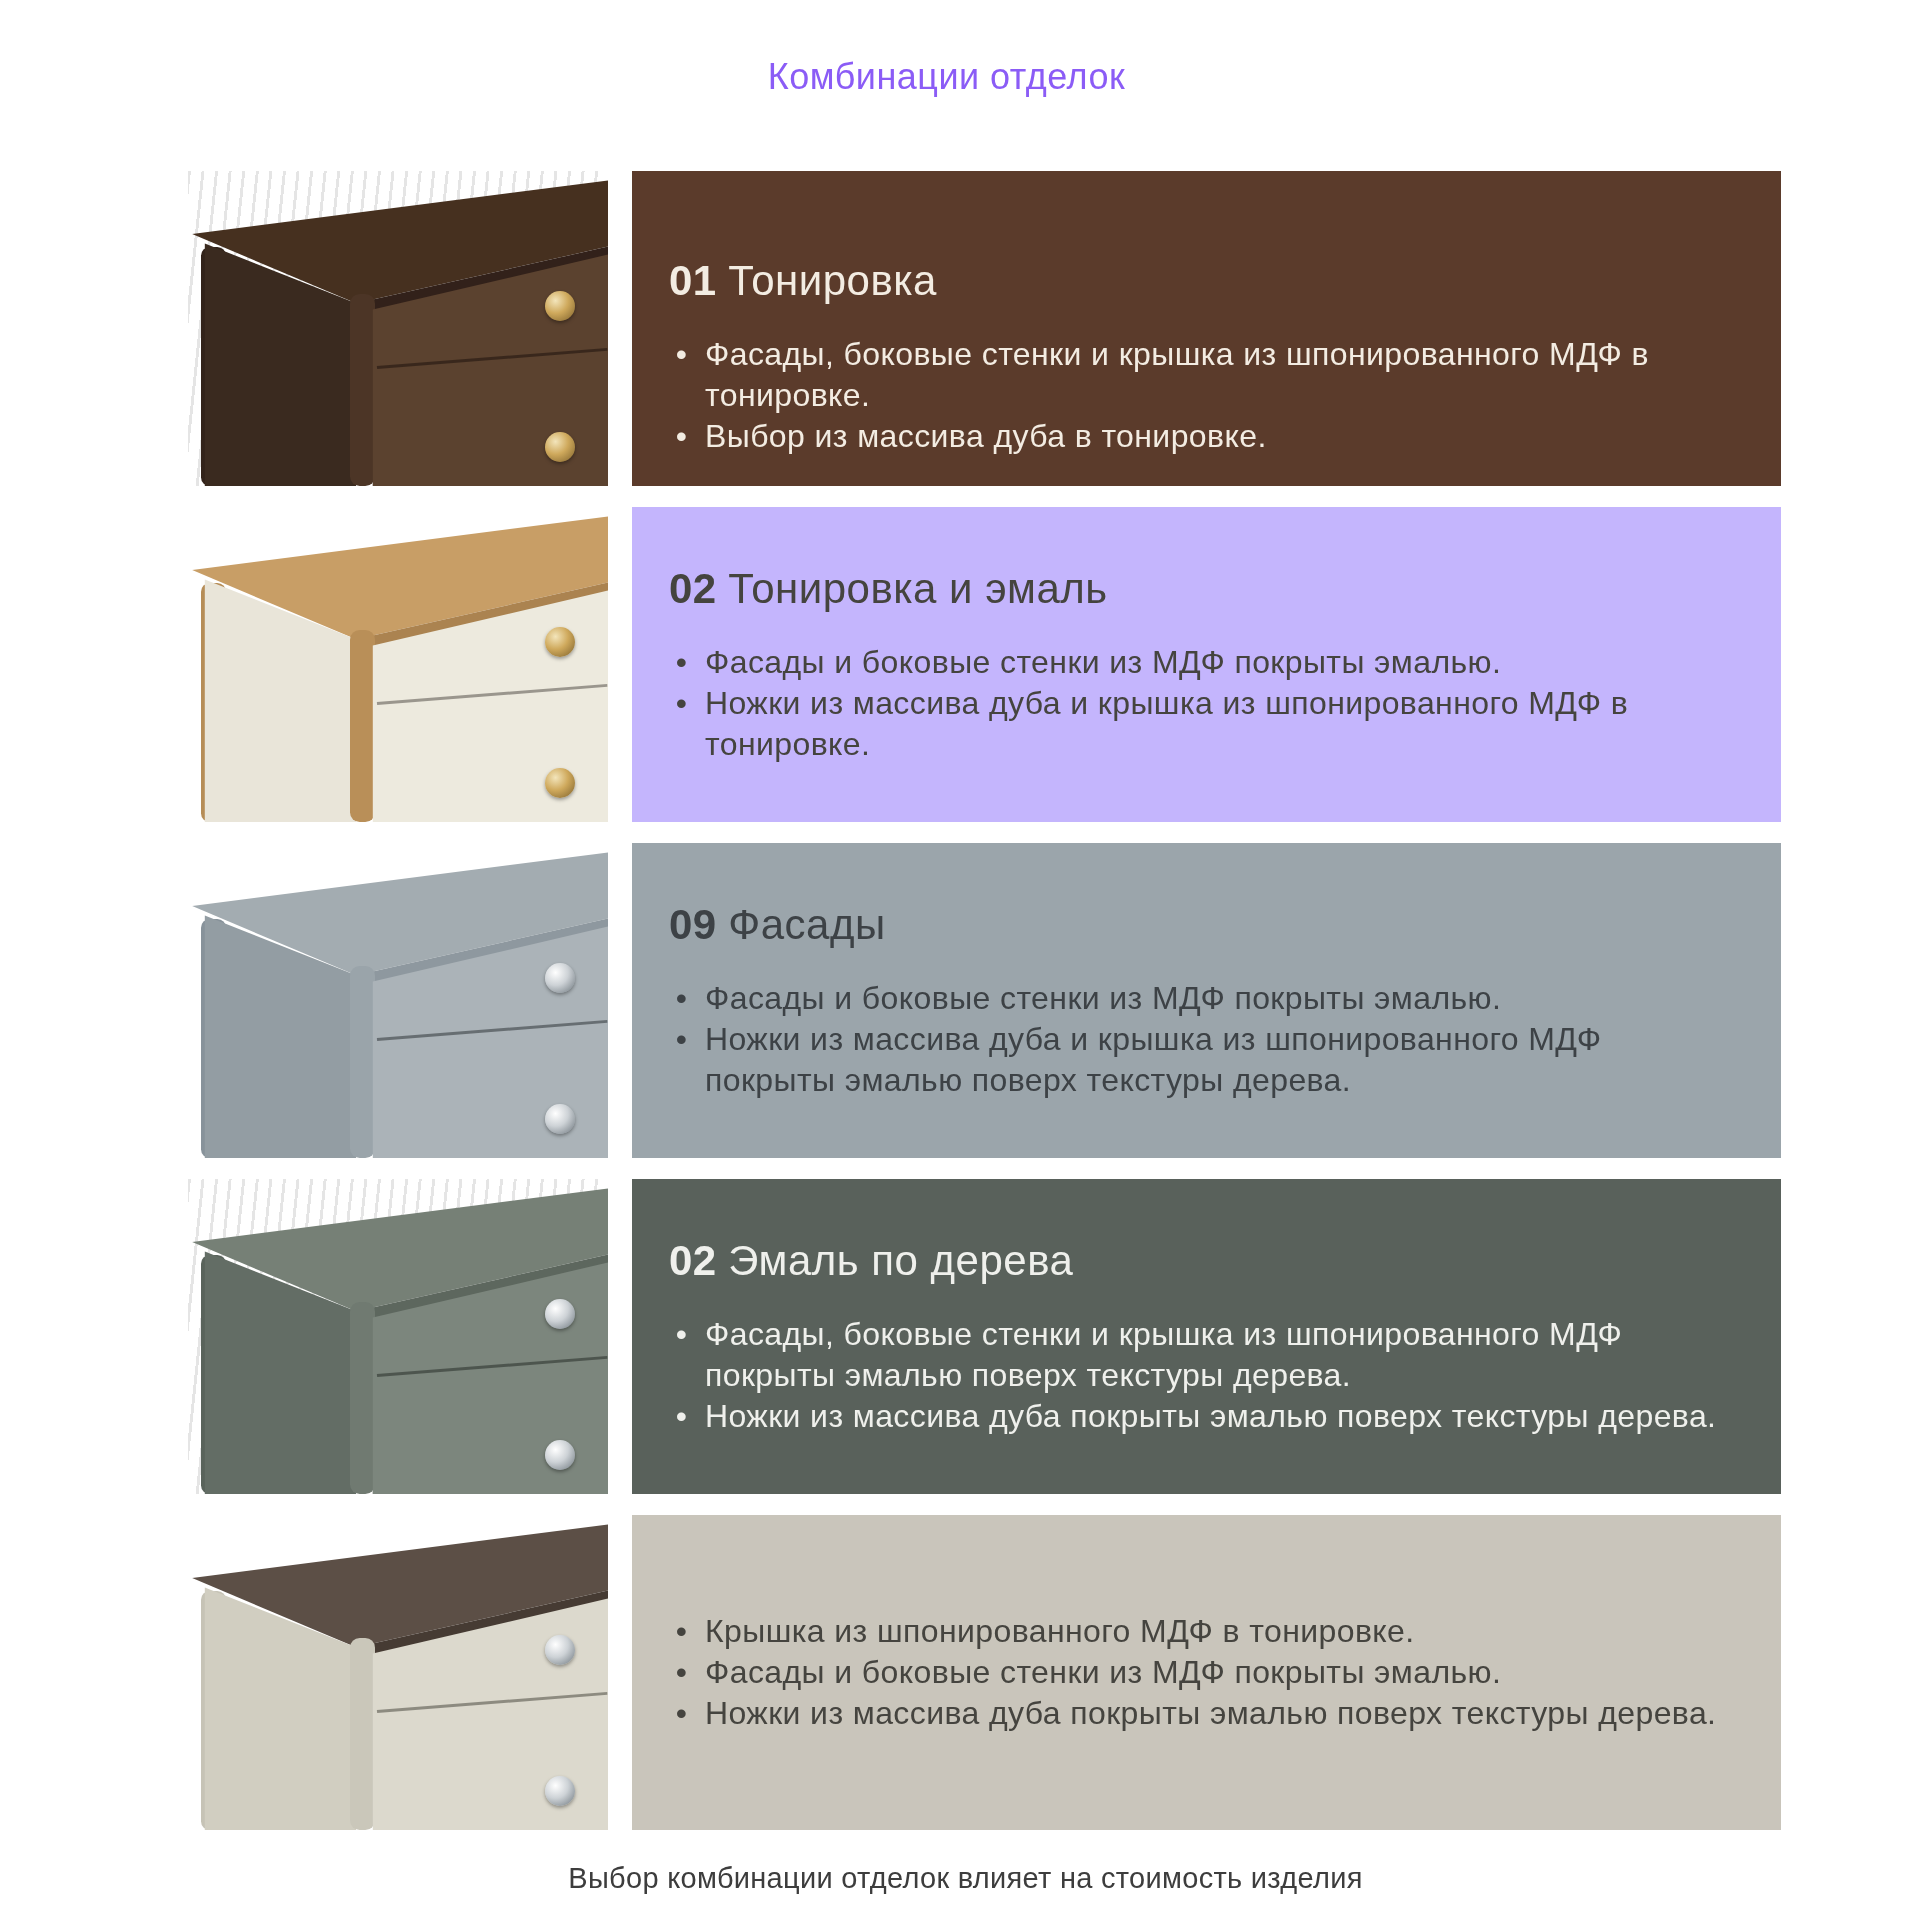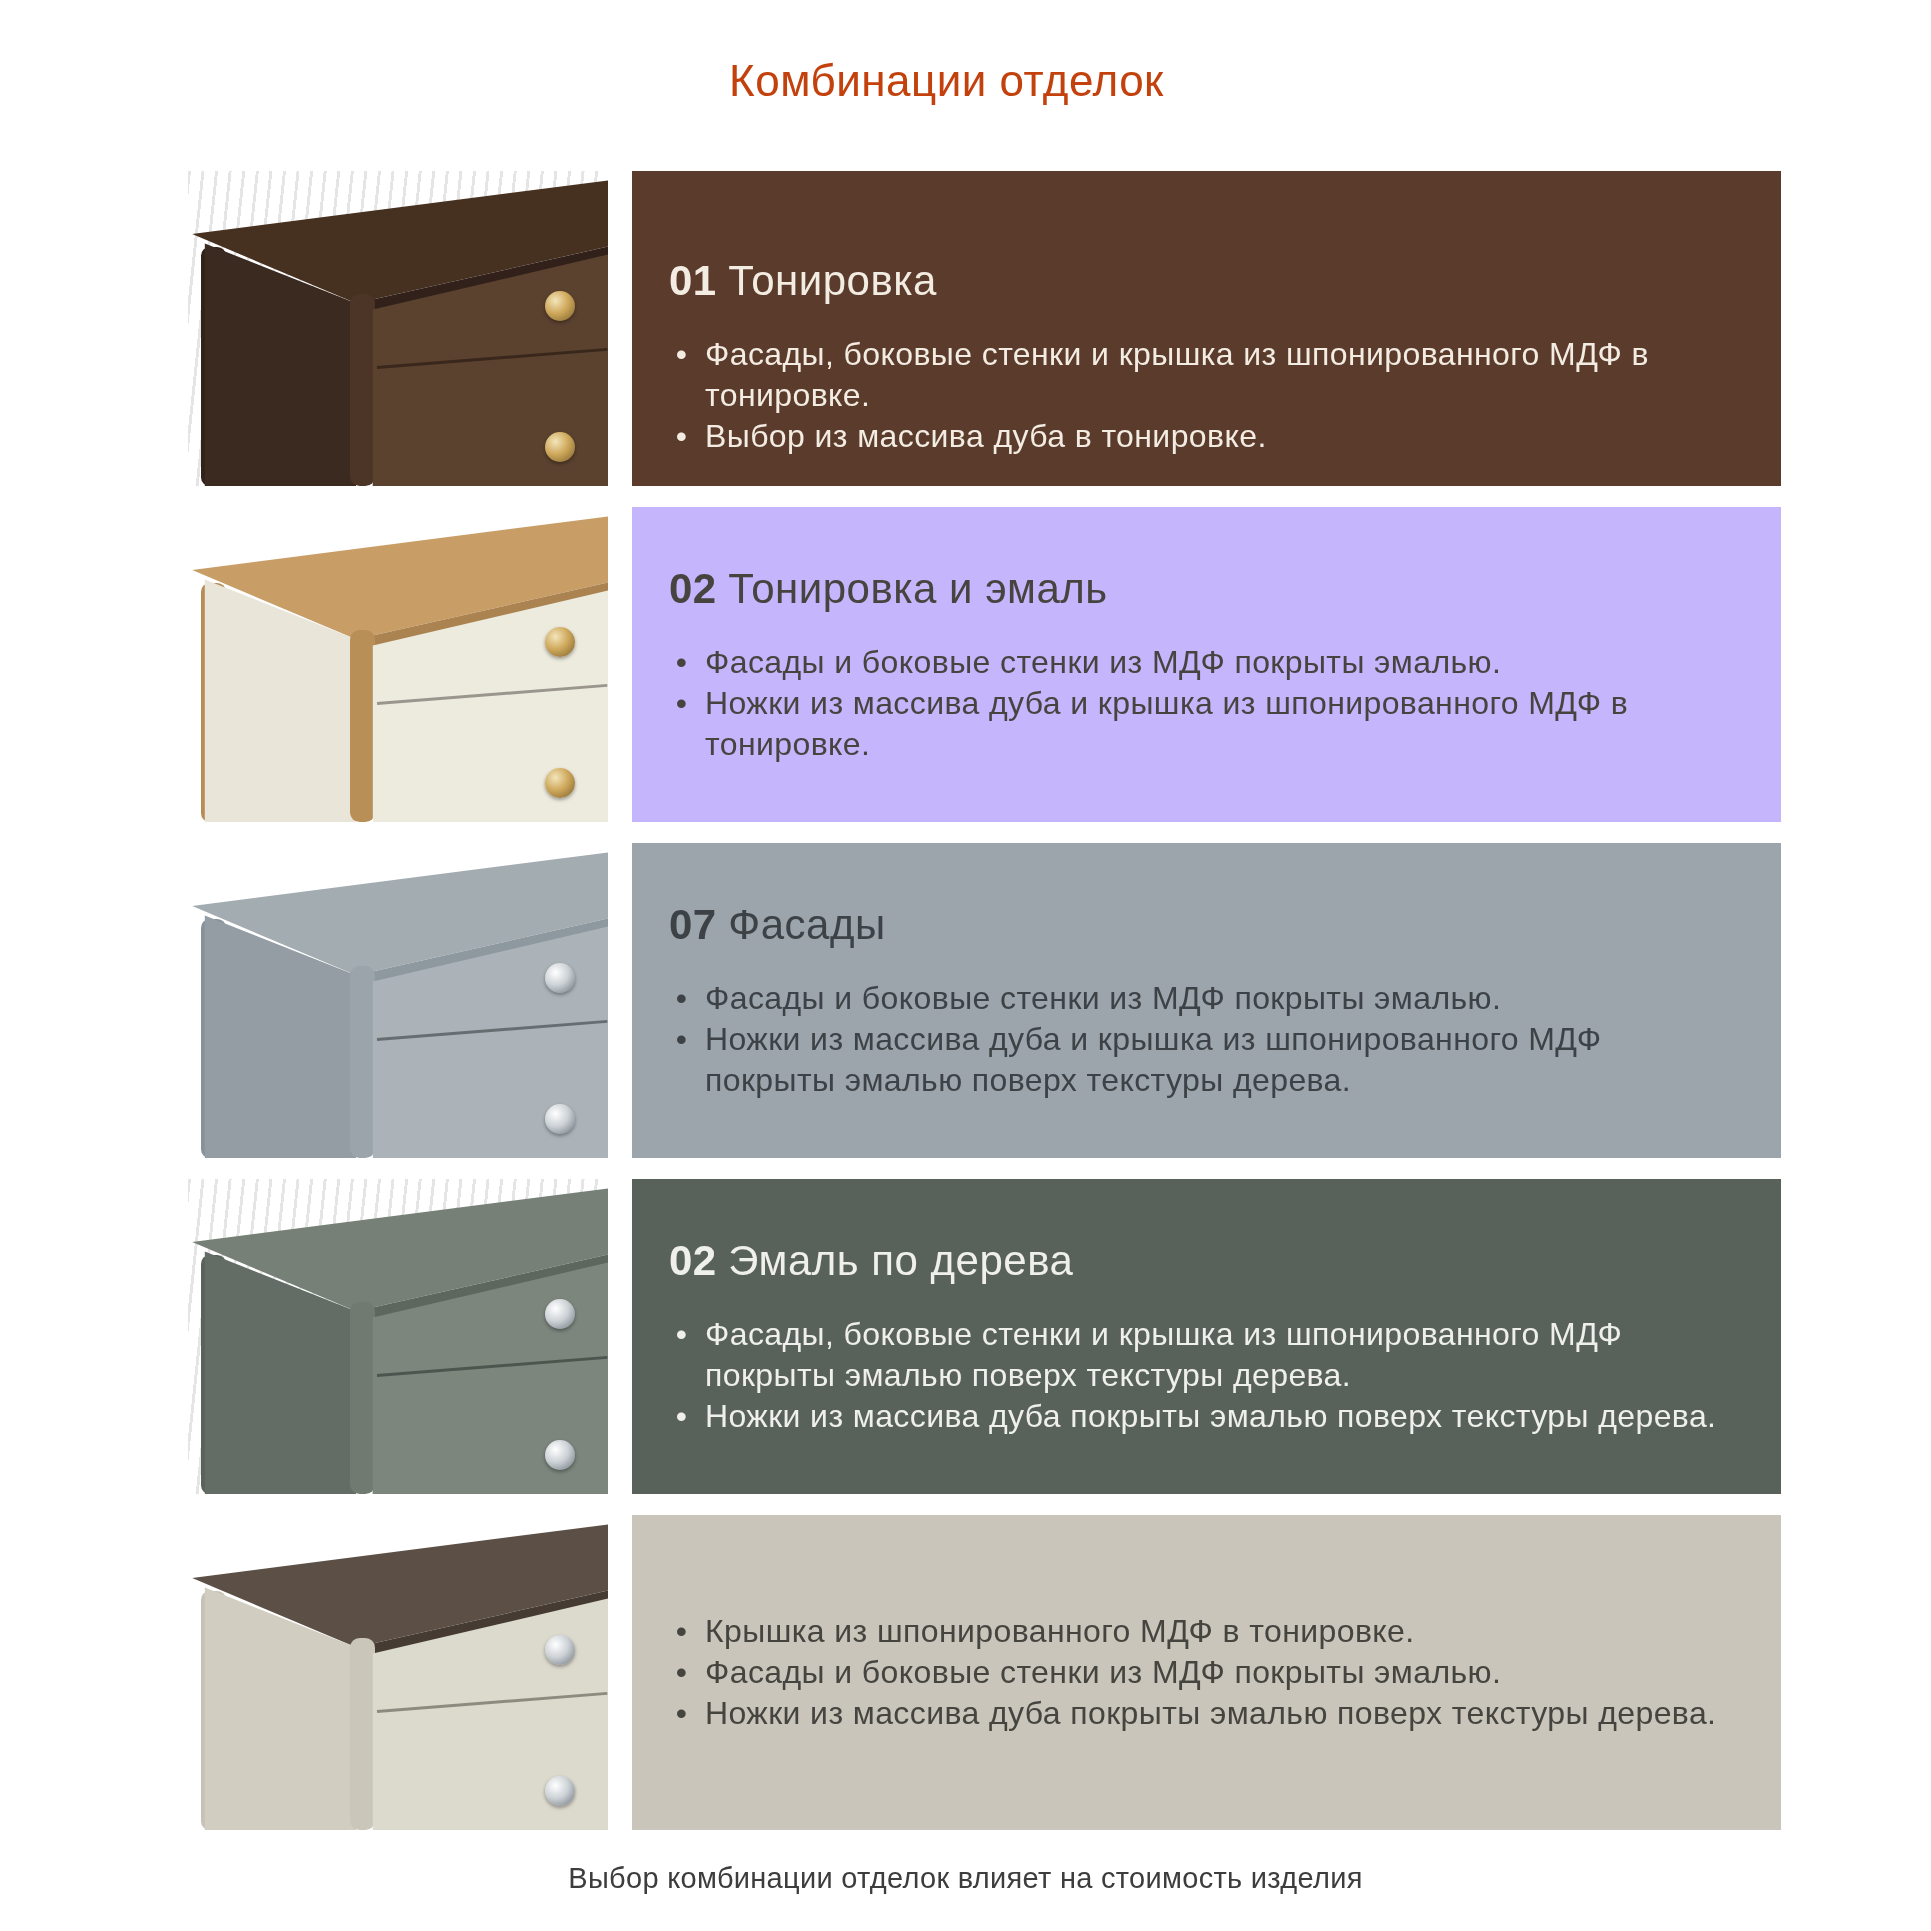--- a/index.html
+++ b/index.html
@@ -1,20 +1,20 @@
 <!DOCTYPE html>
 <html><head>
 <meta charset="utf-8">
 <style>
   html,body{margin:0;padding:0;background:#ffffff;}
   body{width:1931px;height:1931px;font-family:"Liberation Sans", sans-serif;-webkit-font-smoothing:antialiased;}
   .page{position:relative;width:1931px;height:1931px;background:#ffffff;overflow:hidden;}
 
   .main-title{position:absolute;top:56px;left:0;width:1893px;text-align:center;
-    font-size:44px;font-weight:400;color:#c2410c;letter-spacing:0.5px;}
+    font-size:36px;font-weight:400;color:#8b5cf6;letter-spacing:0.5px;}
 
   .row{position:absolute;left:188px;width:1593px;height:315px;}
 
   
   .photo{position:absolute;left:0;top:0;width:420px;height:315px;background:#ffffff;overflow:hidden;}
   .photo *{position:absolute;}
   .d-top{left:0;top:0;width:100%;height:100%;
     clip-path:polygon(1% 20%, 100% 3%, 100% 24%, 40% 42%);}
   .d-edge{left:0;top:0;width:100%;height:100%;
     clip-path:polygon(40% 42%, 100% 24%, 100% 27.5%, 40% 45.5%);}
@@ -126,21 +126,21 @@
       <div class="d-leg"></div>
       <div class="d-side"></div>
       <div class="d-post"></div>
       <div class="d-front"></div>
       <div class="d-seam"></div>
       <div class="d-knob k1 knob-chrome"></div>
       <div class="d-knob k2 knob-chrome"></div>
     </div>
     <div class="panel" style="background-color: rgb(155, 165, 171);">
       <div class="panel-heading" style="color: rgb(61, 66, 70);">
-        <span class="num">07</span><span>Фасады</span>
+        <span class="num">09</span><span>Фасады</span>
       </div>
       <ul class="bullets" style="color: rgb(61, 66, 70);">
         <li>Фасады и боковые стенки из МДФ покрыты эмалью.</li>
         <li>Ножки из массива дуба и крышка из шпонированного МДФ покрыты эмалью поверх текстуры дерева.</li>
       </ul>
     </div>
   </div>
 
   <div class="row" style="top:1179px">
     <div class="photo r4 grain">

